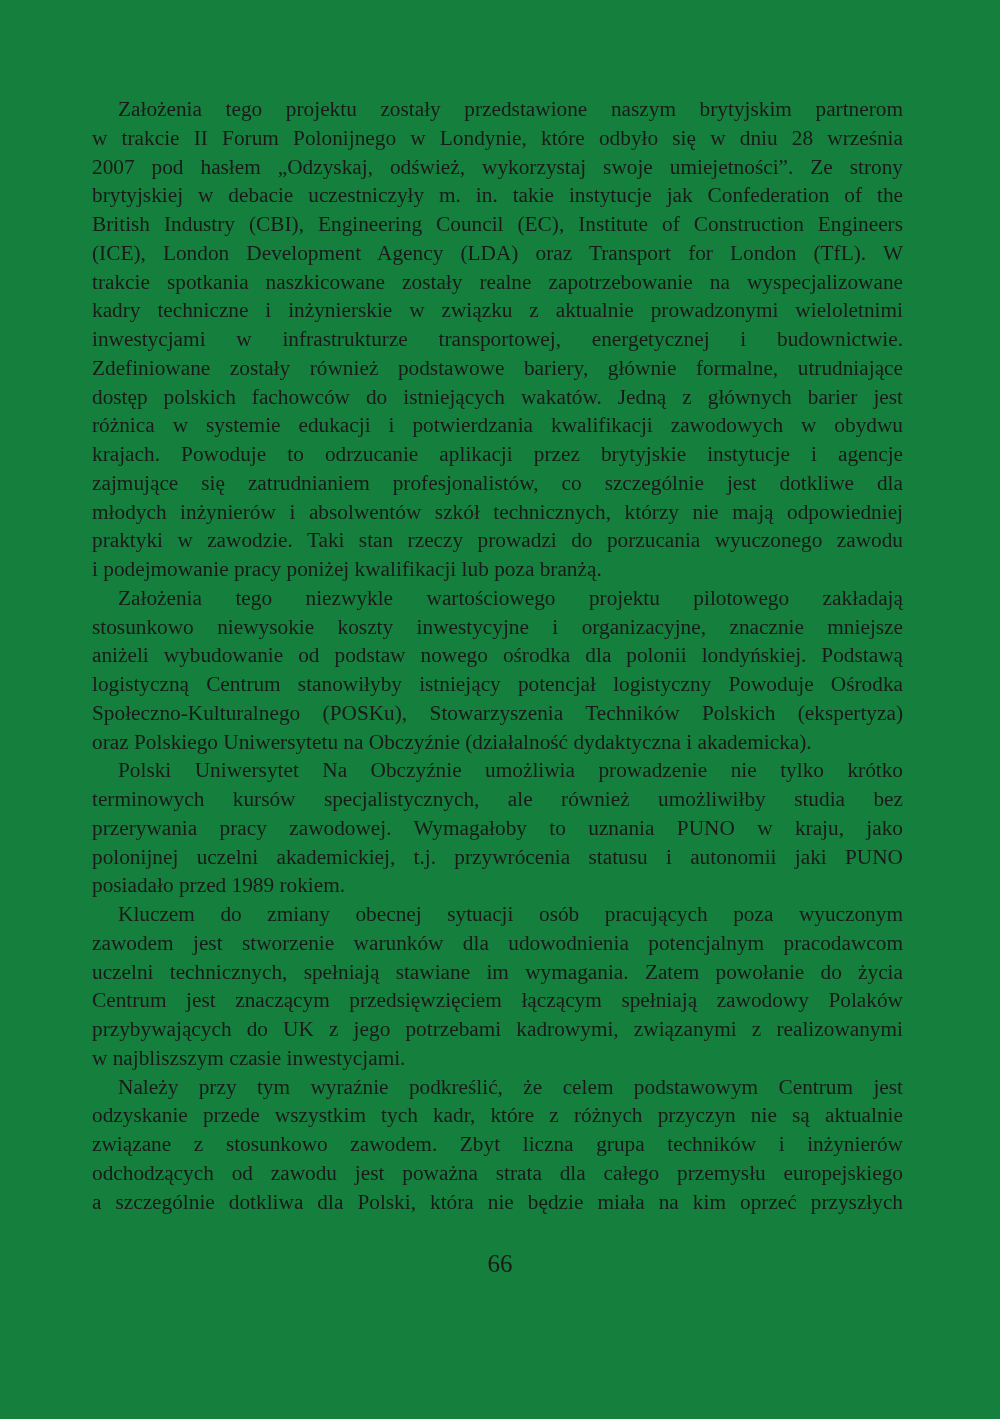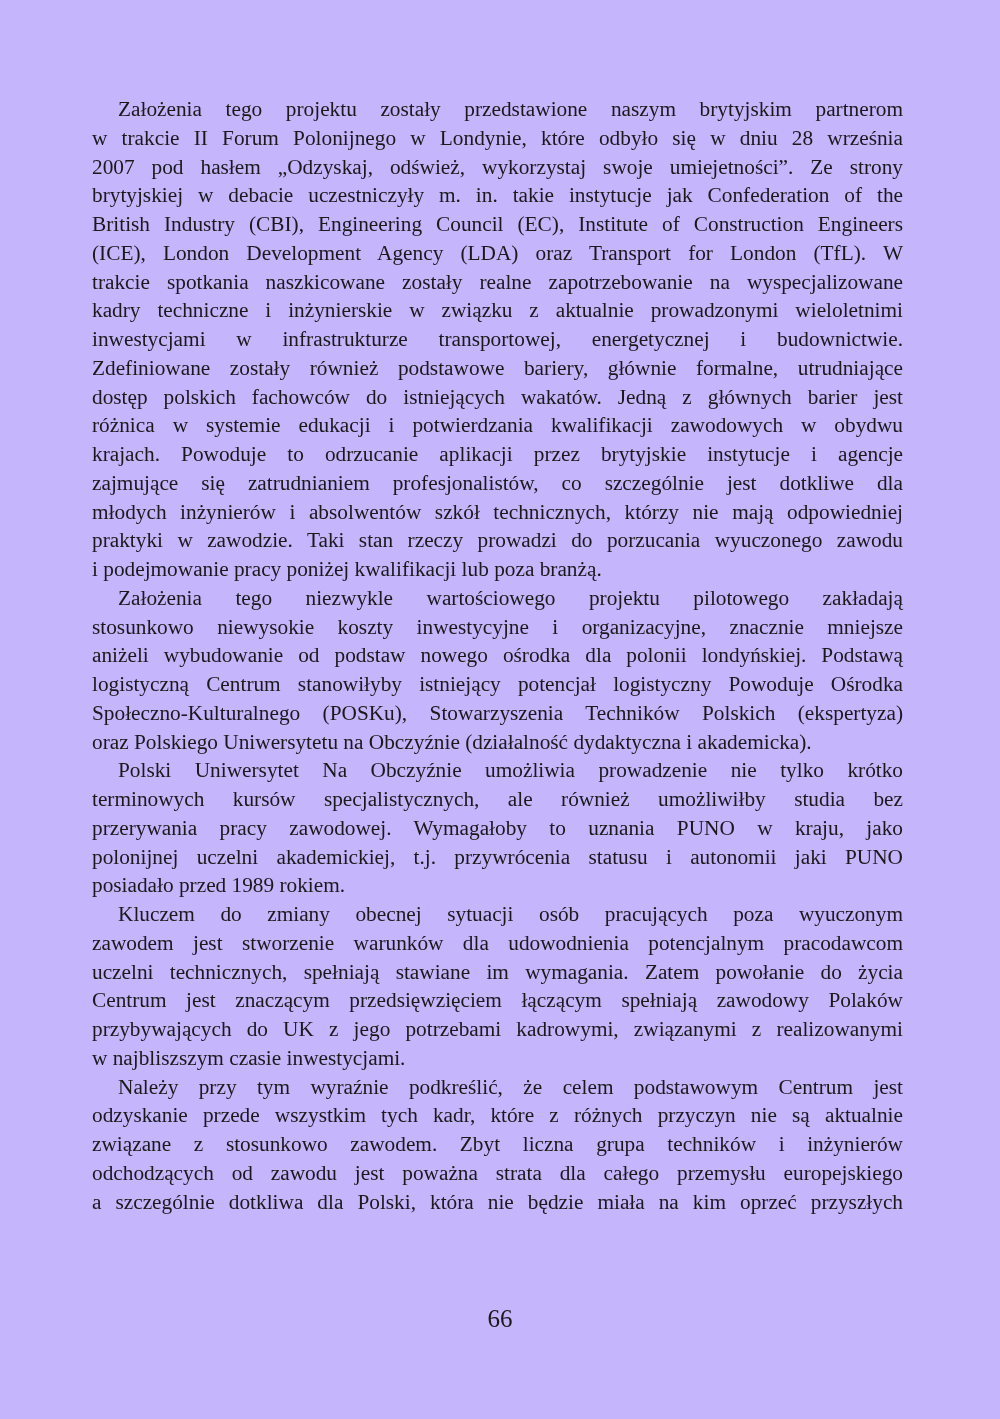--- a/index.html
+++ b/index.html
@@ -1,29 +1,29 @@
 <!DOCTYPE html>
 <html><head>
 <meta charset="utf-8">
 <style>
   html, body { margin: 0; padding: 0; background: #ffffff; }
   body { width: 1000px; height: 1419px; position: relative; overflow: hidden; }
-  .page { position: absolute; left: 0; top: 0; width: 1000px; height: 1419px; background: #c4b5fd; }
+  .page { position: absolute; left: 0; top: 0; width: 1000px; height: 1419px; background: #15803d; }
   .text-block {
     position: absolute; left: 92px; top: 95px; width: 811px;
     font-family: "Liberation Serif", serif; font-size: 21.3px; color: #1a1a1a;
   }
   .line {
     height: 28.75px; line-height: 28.75px; white-space: nowrap;
     text-align: justify; text-align-last: justify; overflow: visible;
   }
   .line.indent { padding-left: 26px; }
   .line.last { text-align-last: left; }
   .page-number {
-    position: absolute; left: 0; width: 1000px; top: 1305px; text-align: center;
+    position: absolute; left: 0; width: 1000px; top: 1250px; text-align: center;
     font-family: "Liberation Serif", serif; font-size: 25px; color: #1a1a1a;
   }
 </style>
 </head>
 <body>
 
 <div class="page">
   <div class="text-block" id="text-block">
       <div>
         <div class="line indent">Założenia tego projektu zostały przedstawione naszym brytyjskim partnerom</div>

